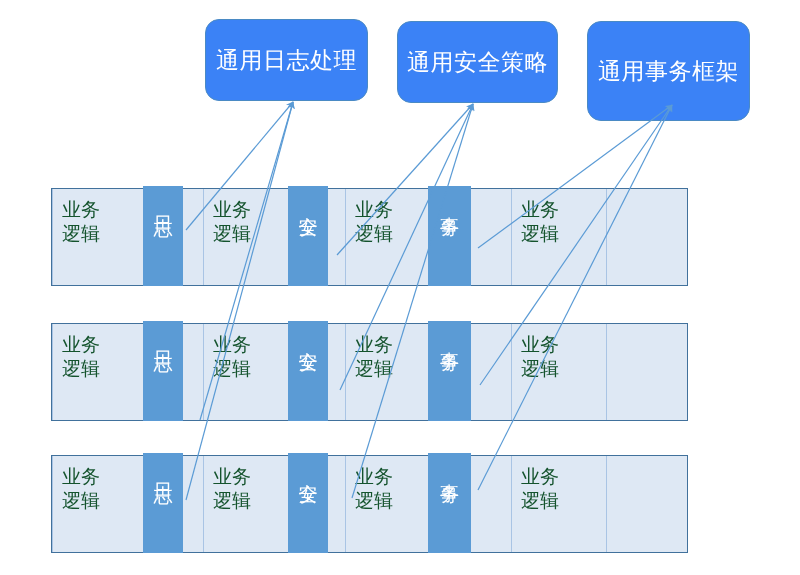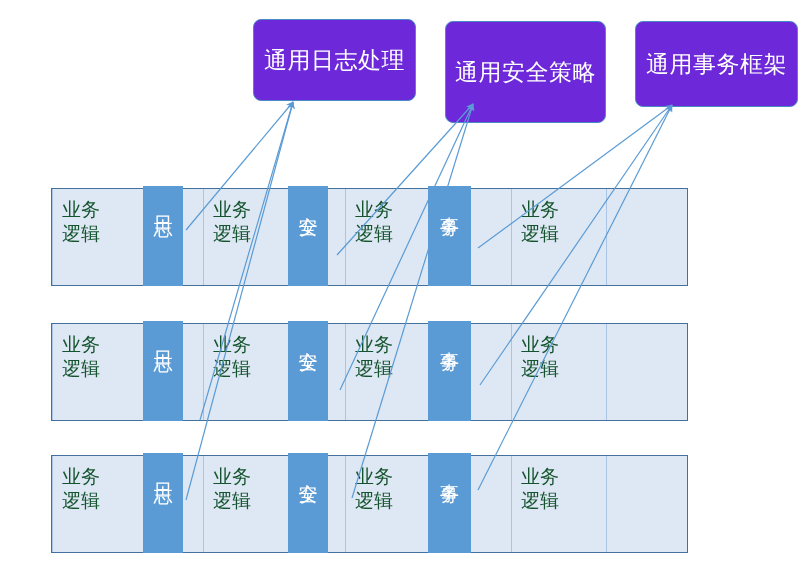--- a/index.html
+++ b/index.html
@@ -16,32 +16,31 @@
   #canvas {
     position: relative;
     width: 800px;
     height: 575px;
     background: #ffffff;
   }
 
   
   .aspect-box {
     position: absolute;
-    background: #6d28d9;
+    background: #3b82f6;
     border: 1px solid #4A8AC4;
-    border-radius: 8px;
+    border-radius: 14px;
     color: #ffffff;
     font-size: 23px;
     line-height: 1;
     display: flex;
     align-items: center;
     justify-content: center;
     letter-spacing: 0.5px;
     box-sizing: border-box;
-    margin-left: 48px;
   }
 
   
   .band {
     position: absolute;
     left: 51px;
     width: 637px;
     height: 98px;
     background: #DEE8F4;
     border: 1px solid #41719C;
@@ -123,24 +122,24 @@
         <line x1="478" y1="248" x2="672" y2="105" stroke="#5B9BD5" stroke-width="1.2" marker-end="url(#arrowhead)"></line>
         <line x1="480" y1="385" x2="672" y2="105" stroke="#5B9BD5" stroke-width="1.2" marker-end="url(#arrowhead)"></line>
         <line x1="478" y1="490" x2="672" y2="105" stroke="#5B9BD5" stroke-width="1.2" marker-end="url(#arrowhead)"></line>
       </g>
   </svg>
 
   <div id="aspect-boxes">
       <div class="aspect-box" style="left: 205px; top: 19px; width: 163px; height: 82px;">
         <span>通用日志处理</span>
       </div>
-      <div class="aspect-box" style="left: 397px; top: 21px; width: 161px; height: 102px;">
+      <div class="aspect-box" style="left: 397px; top: 21px; width: 161px; height: 82px;">
         <span>通用安全策略</span>
       </div>
-      <div class="aspect-box" style="left: 587px; top: 21px; width: 163px; height: 86px;">
+      <div class="aspect-box" style="left: 587px; top: 21px; width: 163px; height: 100px;">
         <span>通用事务框架</span>
       </div>
     </div>
 
   <div id="bands">
       <div class="band" style="top: 188px;">
         <div class="band-seg" style="left: 0px; width: 104px;"></div>
         <div class="band-seg" style="left: 151px; width: 96px;"></div>
         <div class="band-seg" style="left: 293px; width: 96px;"></div>
         <div class="band-seg" style="left: 459px; width: 96px;"></div>

